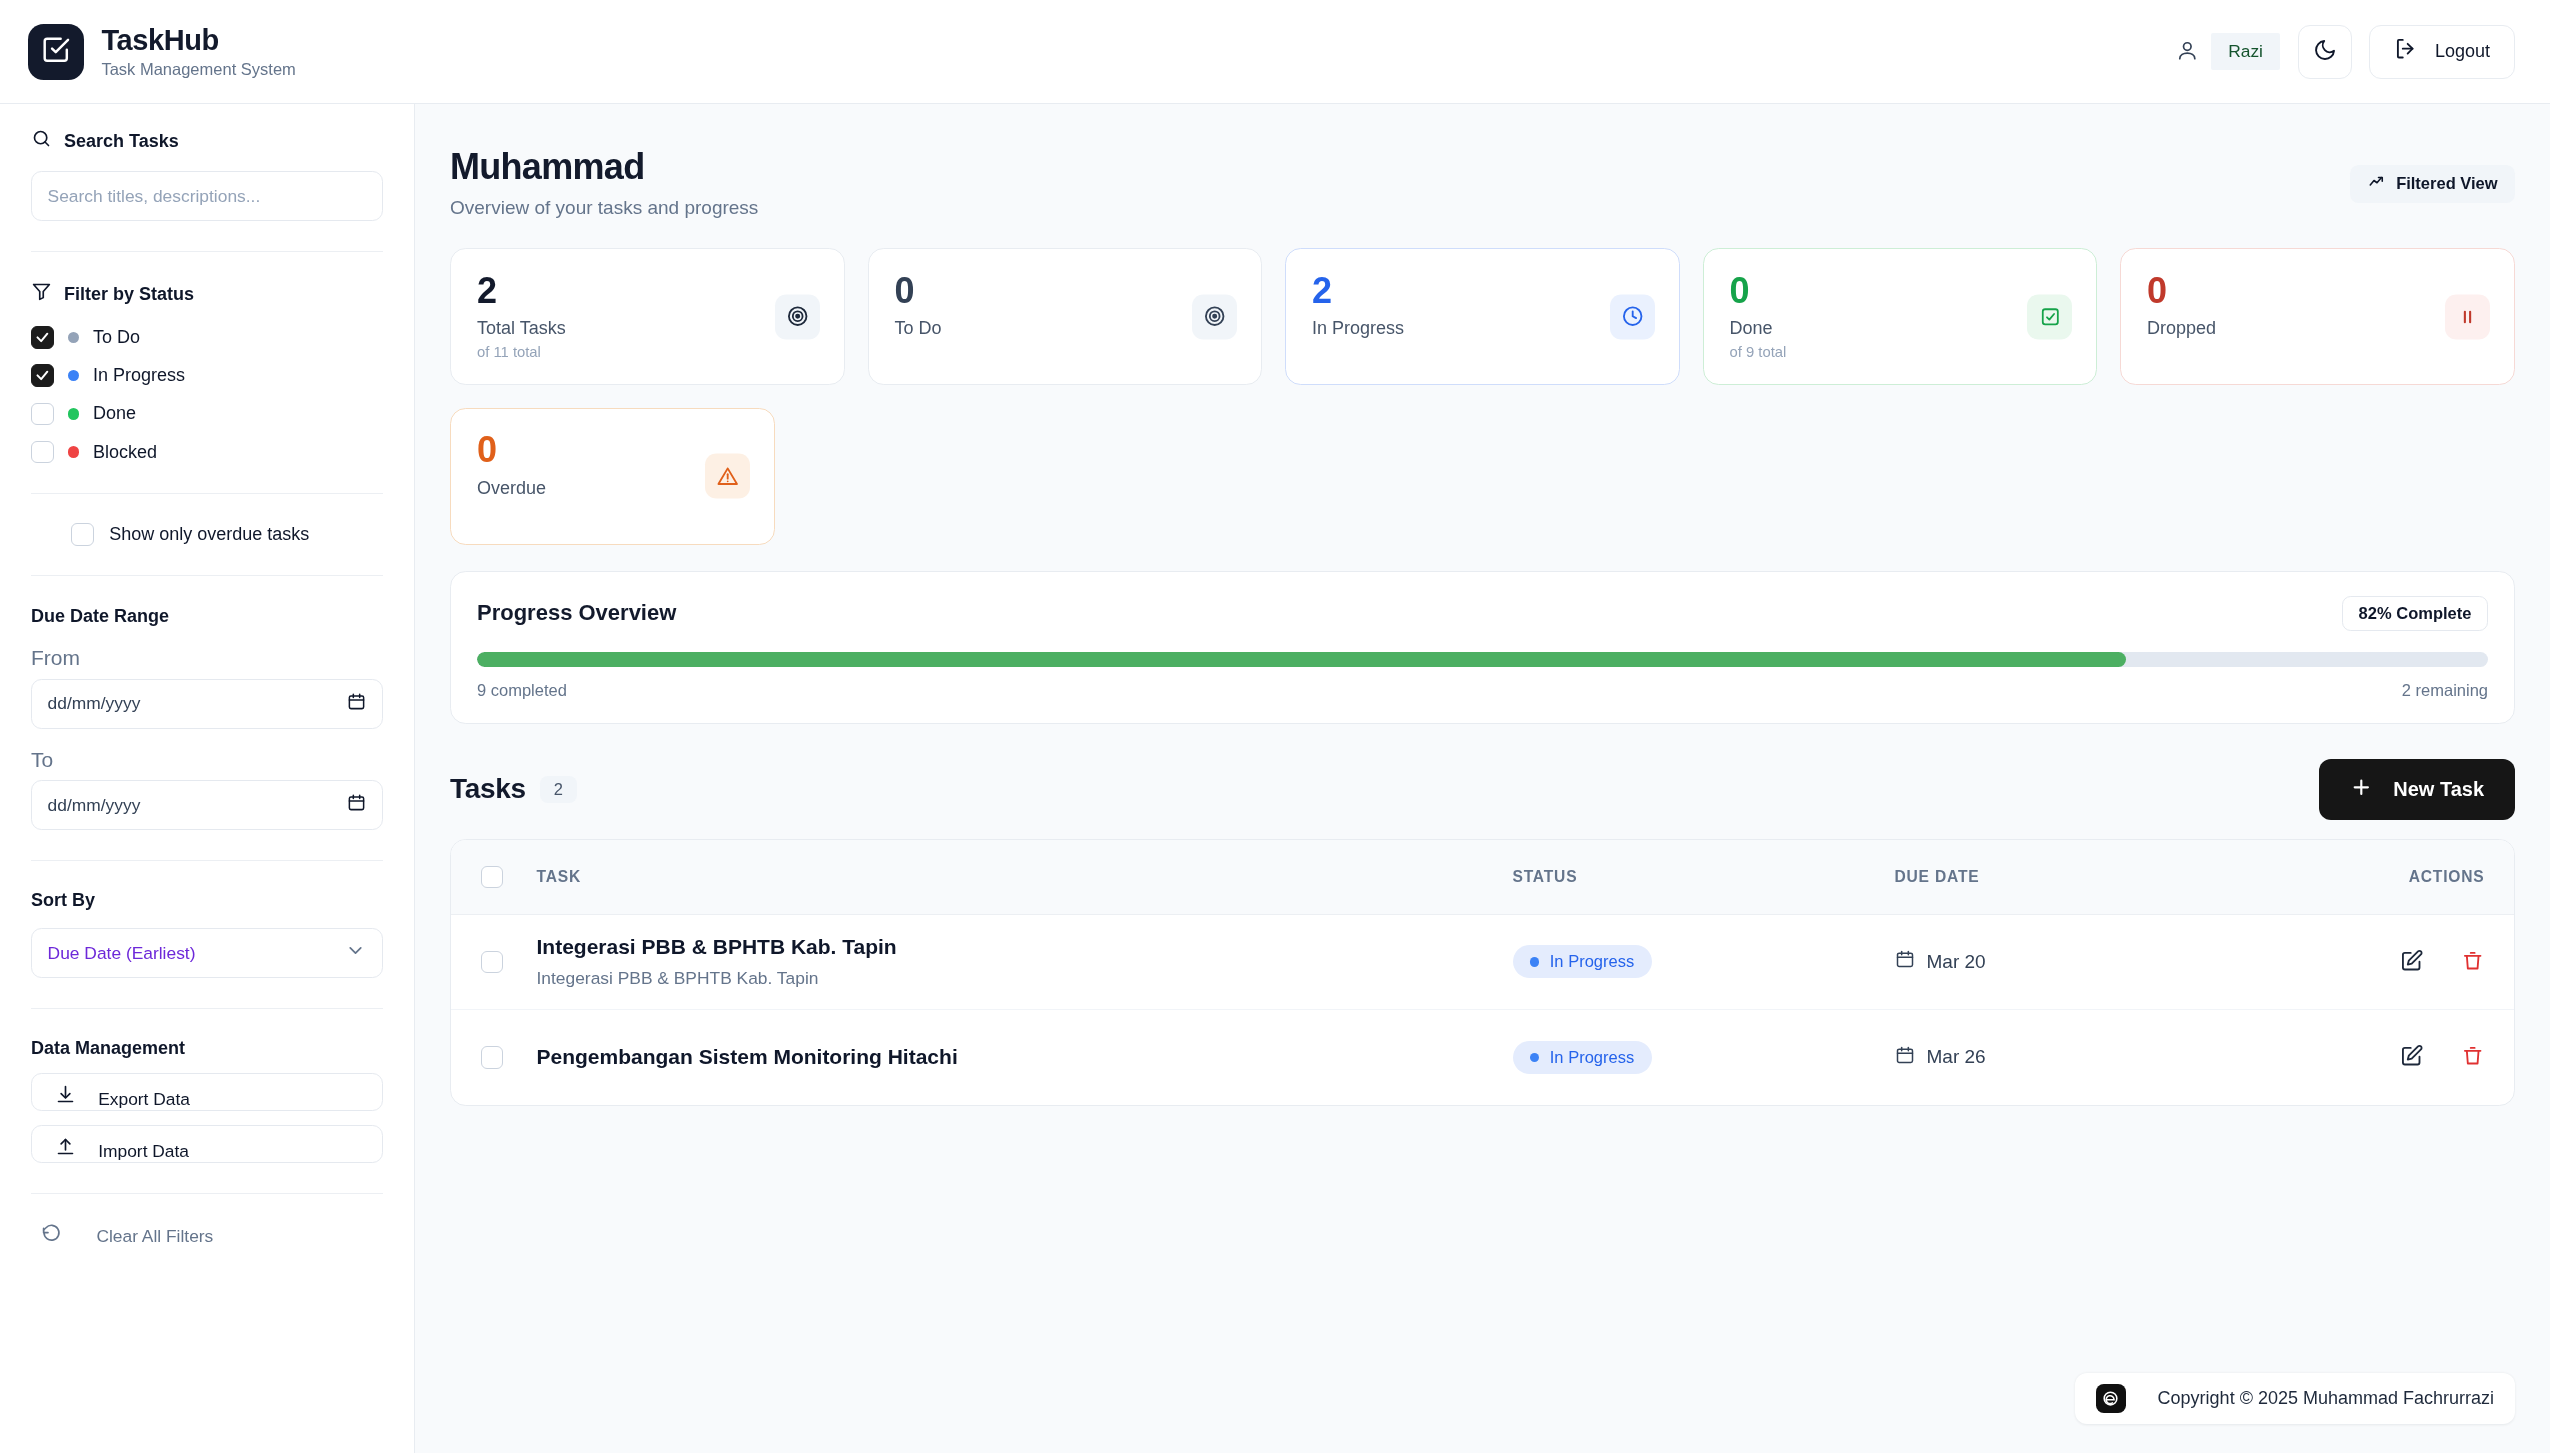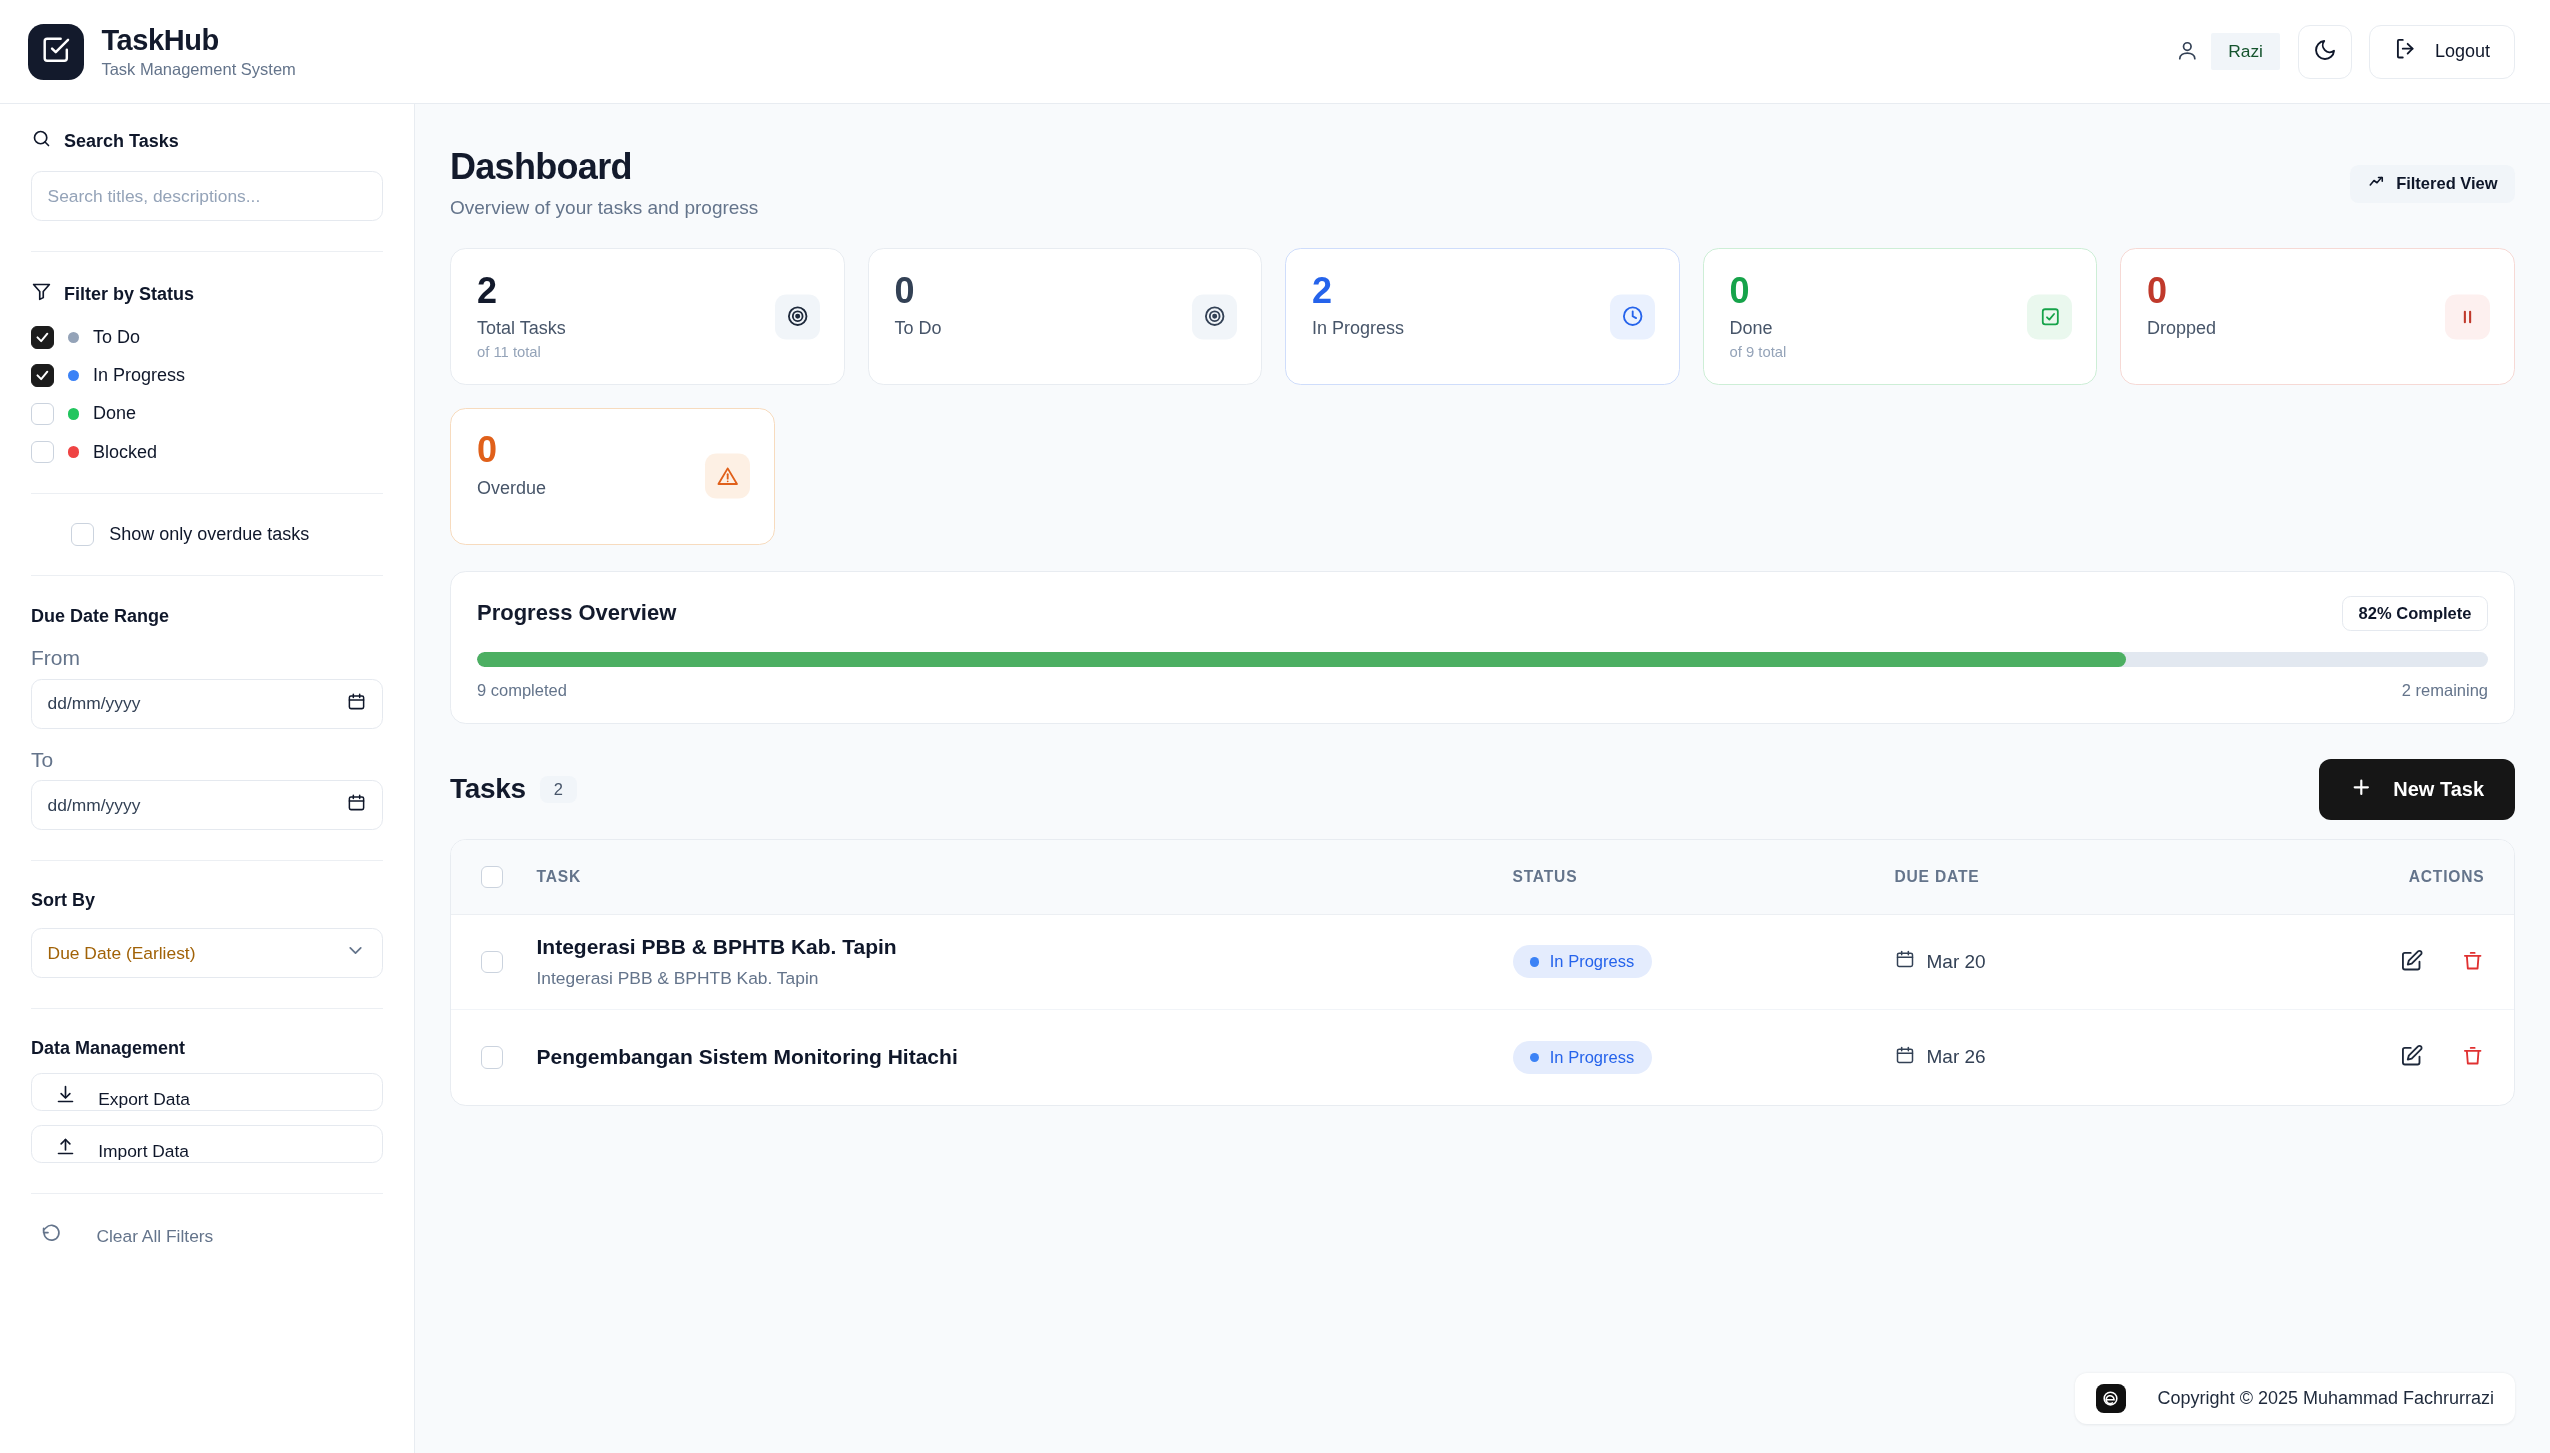--- a/index.html
+++ b/index.html
@@ -82,21 +82,21 @@
     width: 100%; height: 50px; border: 0.9px solid #e5e9ef; border-radius: 10.4px;
     padding: 0 15.6px; font-size: 17.4px; color: #1e293b; background: #fff;
     font-family: "Liberation Sans", sans-serif;
     display: flex; align-items: center; justify-content: space-between;
   }
   .date-ph { color: #334155; }
   .select-box {
     margin-top: 17.4px; width: 100%; height: 50px;
     border: 0.9px solid #e5e9ef; border-radius: 10.4px; background: #fff;
     padding: 0 15.6px; display: flex; align-items: center; justify-content: space-between;
-    font-size: 17.4px; color: #a16207;
+    font-size: 17.4px; color: #6d28d9;
   }
   .dm-btn {
     margin-top: 14px; width: 100%; height: 38px;
     border: 0.9px solid #e5e9ef; border-radius: 10.4px; background: #fff;
     display: flex; align-items: flex-end; gap: 22.6px; padding: 0 22.6px;
     font-size: 17.4px; color: #0f172a;
   }
   .clear-row { display: flex; align-items: center; gap: 34px; padding-left: 10.4px; font-size: 17.4px; color: #64748b; }
 
   
@@ -386,21 +386,21 @@
         <span>Clear All Filters</span>
       </div>
 
       <div class="spacer-grow"></div>
     </div>
 
     <div class="main">
 
       <div class="page-head">
         <div>
-          <div class="page-title">Dashboard</div>
+          <div class="page-title">Muhammad</div>
           <div class="page-sub">Overview of your tasks and progress</div>
         </div>
         <div class="filtered-badge">
           <span>
             <svg width="18" height="18" viewBox="0 0 24 24" fill="none" stroke="#0f172a" stroke-width="2.1" stroke-linecap="round" stroke-linejoin="round">
               <path d="M3 16l5-6 4 3 6-7"></path>
                 <path d="M14 6h5v5"></path>
             </svg>
           </span>
           <span>Filtered View</span>

